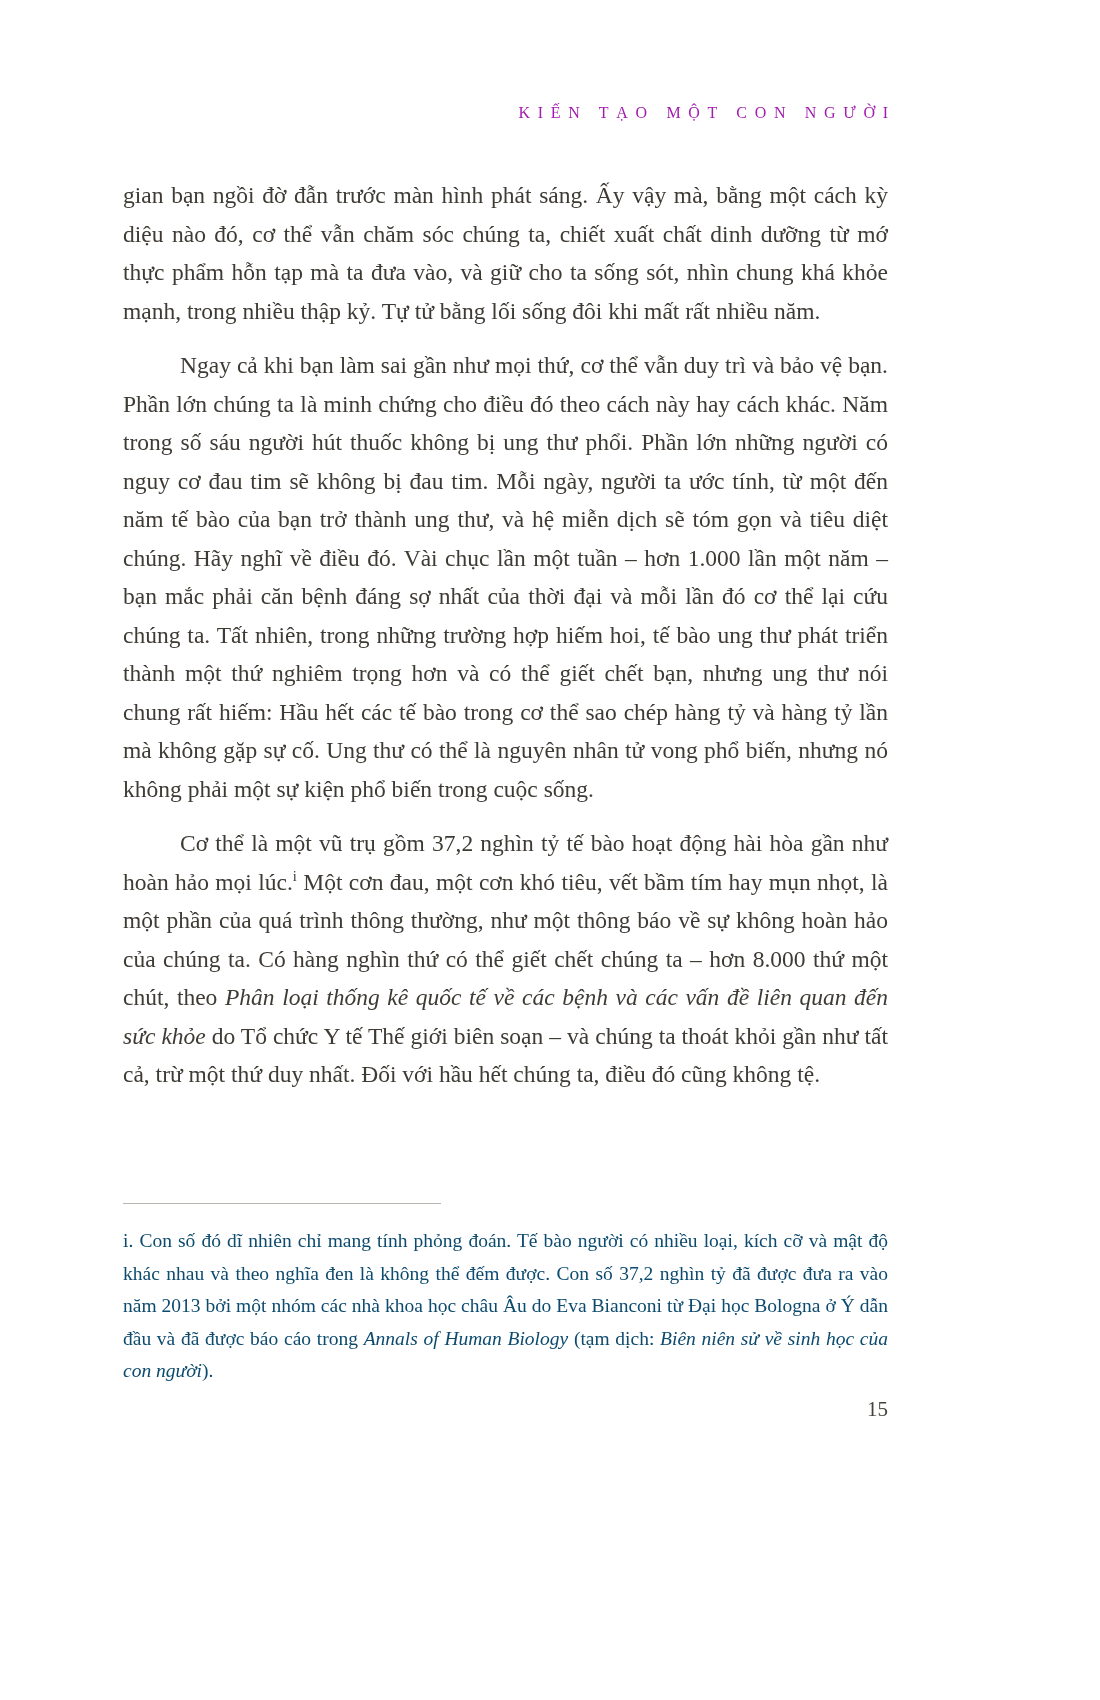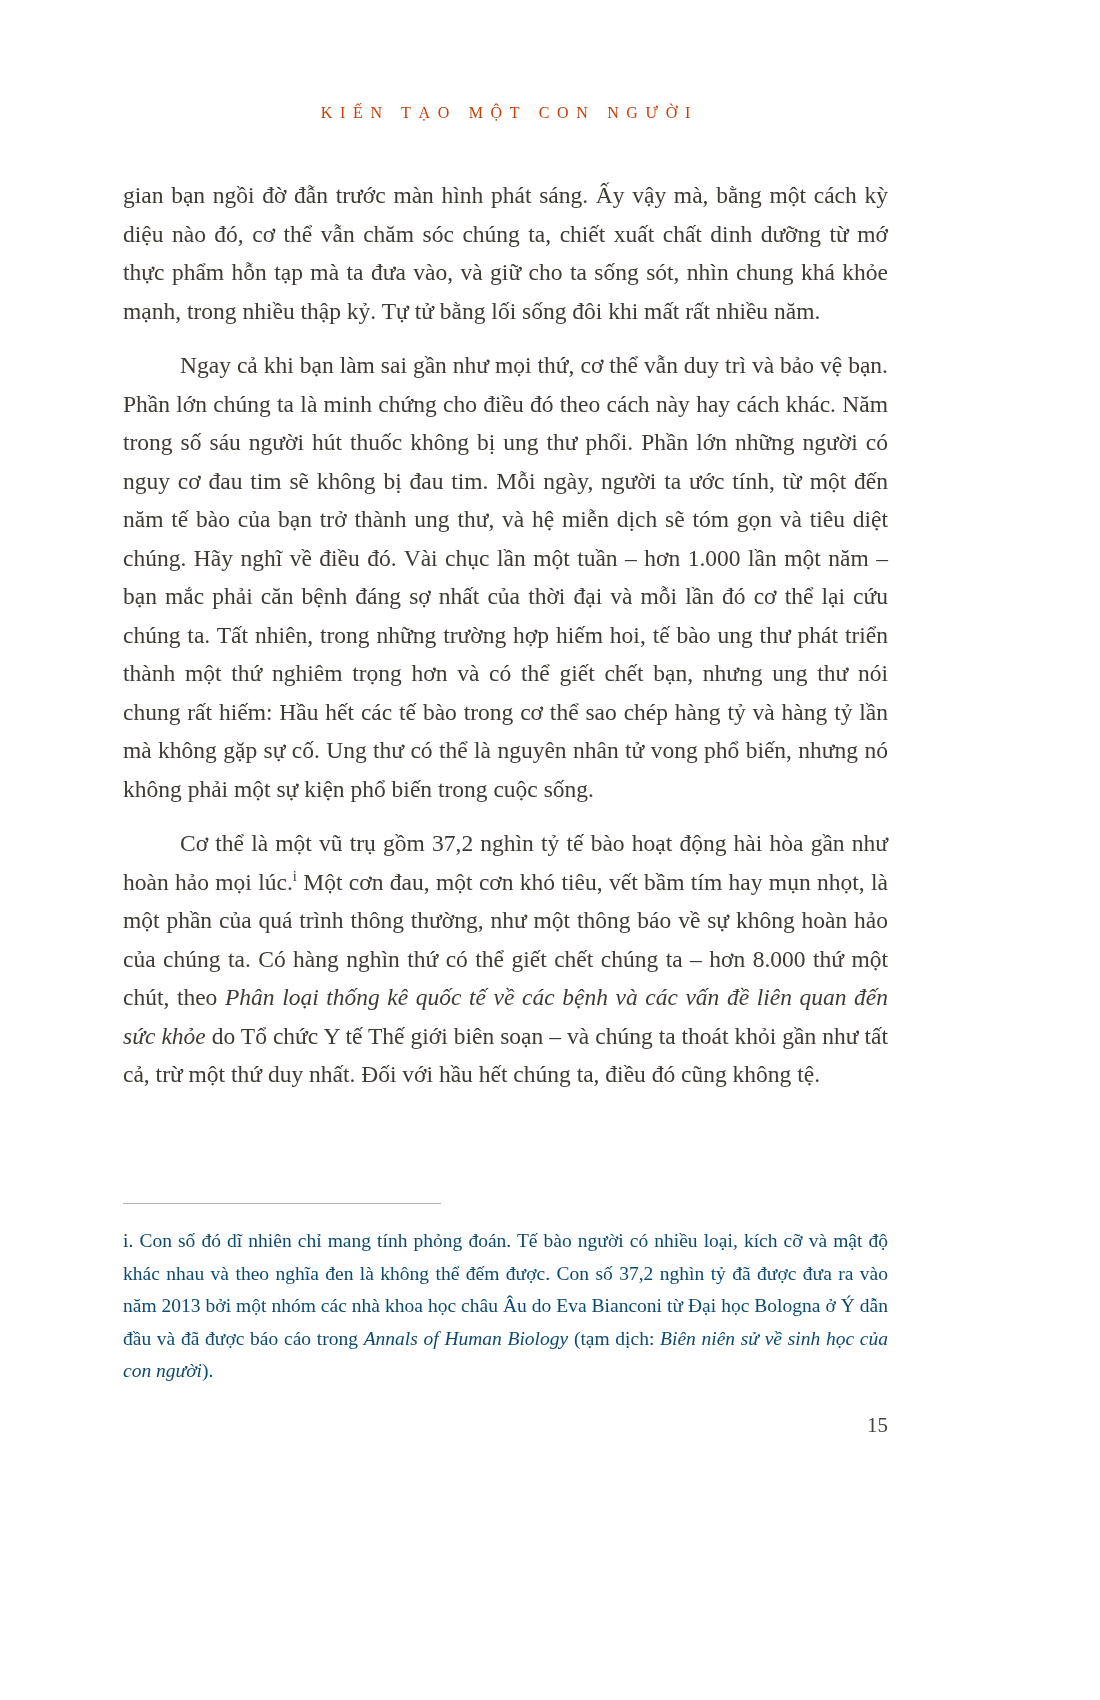--- a/index.html
+++ b/index.html
@@ -17,25 +17,25 @@
   .page {
     position: absolute;
     inset: 0;
     box-sizing: border-box;
   }
   .running-header {
     position: absolute;
     top: 104px;
     left: 123px;
     right: 212px;
-    text-align: center;
+    text-align: right;
     font-size: 16px;
     letter-spacing: 0.48em;
     margin-right: -0.48em;
-    color: #c2410c;
+    color: #a21caf;
     white-space: nowrap;
   }
   .body-text {
     position: absolute;
     top: 160px;
     left: 123px;
     width: 765px;
     font-size: 23.5px;
     line-height: 38.5px;
     text-align: justify;
@@ -74,21 +74,20 @@
     color: #0c4a6e;
   }
   .page-number {
     position: absolute;
     top: 1397px;
     left: 123px;
     right: 212px;
     text-align: right;
     font-size: 21px;
     color: #45413b;
-    margin-top: 16px;
   }
 </style>
 </head>
 <body>
 
 <div class="page">
 
   <div class="running-header">KIẾN TẠO MỘT CON NGƯỜI</div>
 
   <div class="body-text">

